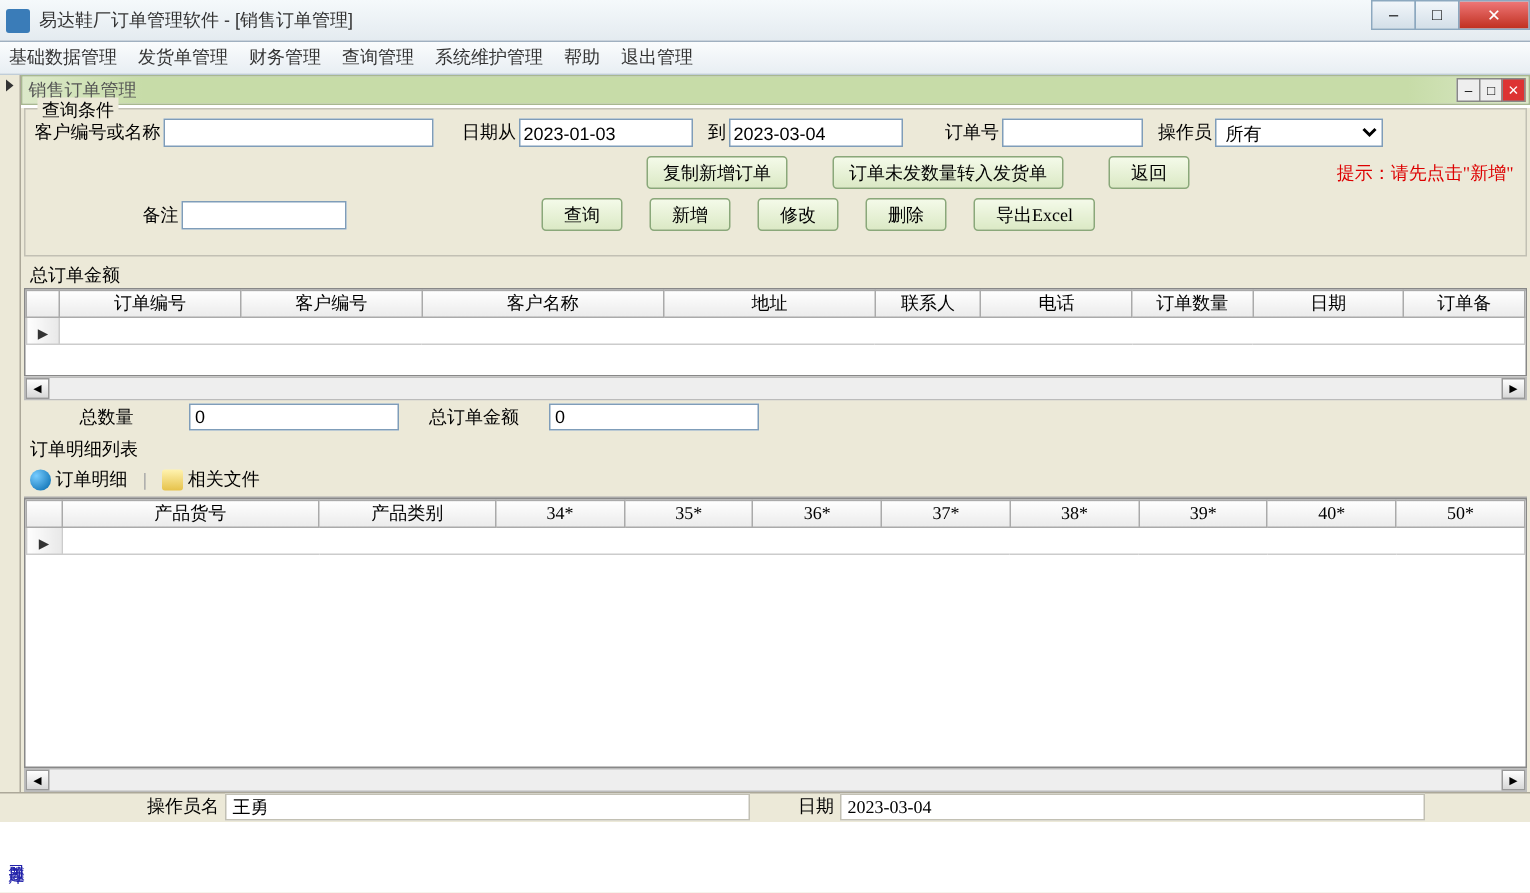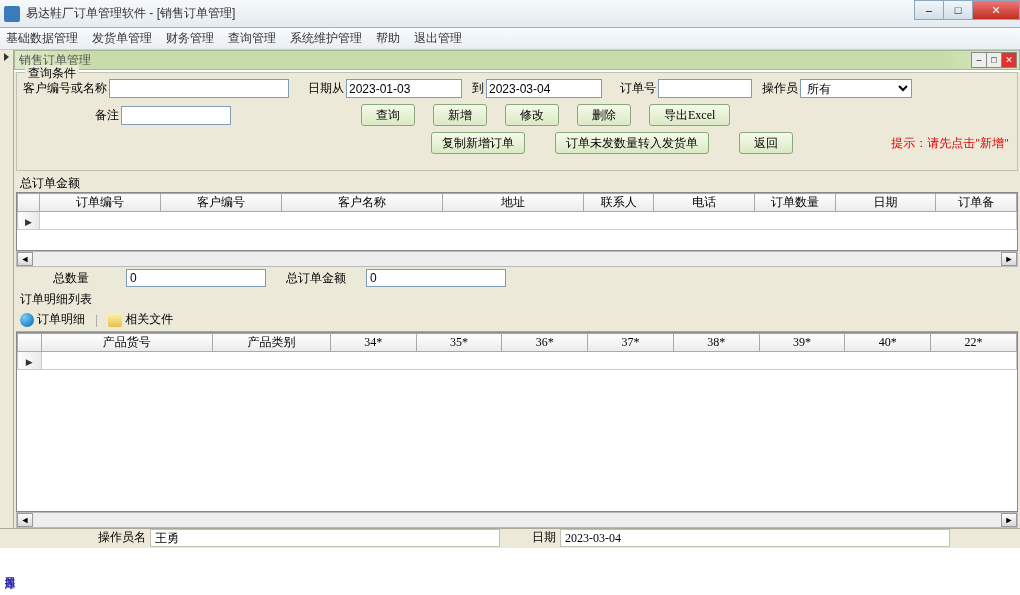--- a/index.html
+++ b/index.html
@@ -112,43 +112,43 @@
 
       <div class="groupbox">
         <div class="legend">查询条件</div>
         <div class="form-row">
           <label>客户编号或名称</label>
           <input type="text" style="width: 180px;" value="">
           <label style="margin-left:19px">日期从</label>
           <input type="text" style="width: 116px;" value="2023-01-03">
           <label style="margin-left:10px">到</label>
           <input type="text" style="width: 116px;" value="2023-03-04">
-          <label style="margin-left:18px">订单号</label>
+          <label style="margin-left:28px">订单号</label>
           <input type="text" style="width: 94px;" value="">
           <label style="margin-left:10px">操作员</label>
           <select style="width:112px"><option>所有</option></select>
+        </div>
+        <div class="form-row" style="position:relative;">
+          <div class="btnrow" style="margin-left:408px; gap:30px;">
+            <button class="btn" style="padding:0 10px">复制新增订单</button>
+            <button class="btn" style="padding:0 10px">订单未发数量转入发货单</button>
+            <button class="btn">返回</button>
+          </div>
+          <span class="hint">提示：请先点击"新增"</span>
         </div>
         <div class="form-row">
           <label style="width:96px;text-align:right;">备注</label>
           <input type="text" style="width: 110px;" value="">
           <div class="btnrow" style="margin-left:130px;">
             <button class="btn">查询</button>
             <button class="btn">新增</button>
             <button class="btn">修改</button>
             <button class="btn">删除</button>
             <button class="btn">导出Excel</button>
           </div>
-        </div>
-        <div class="form-row" style="position:relative;">
-          <div class="btnrow" style="margin-left:408px; gap:30px;">
-            <button class="btn" style="padding:0 10px">复制新增订单</button>
-            <button class="btn" style="padding:0 10px">订单未发数量转入发货单</button>
-            <button class="btn">返回</button>
-          </div>
-          <span class="hint">提示：请先点击"新增"</span>
         </div>
       </div>
 
       <div class="section-label">总订单金额</div>
       <div class="tbl-wrap">
         <table class="tbl">
           <colgroup id="sum-cols">
               <col style="width:22px">
               <col style="width: 120px;">
               <col style="width: 120px;">
@@ -227,21 +227,21 @@
                 <th class="row-hdr"></th>
                 <th>产品货号</th>
                 <th>产品类别</th>
                 <th>34*</th>
                 <th>35*</th>
                 <th>36*</th>
                 <th>37*</th>
                 <th>38*</th>
                 <th>39*</th>
                 <th>40*</th>
-                <th>22*</th>
+                <th>50*</th>
               </tr>
             </thead>
           <tbody>
               <tr>
                 <td class="row-ind"></td>
                 <td colspan="10"></td>
               </tr>
             </tbody>
         </table>
       </div>

